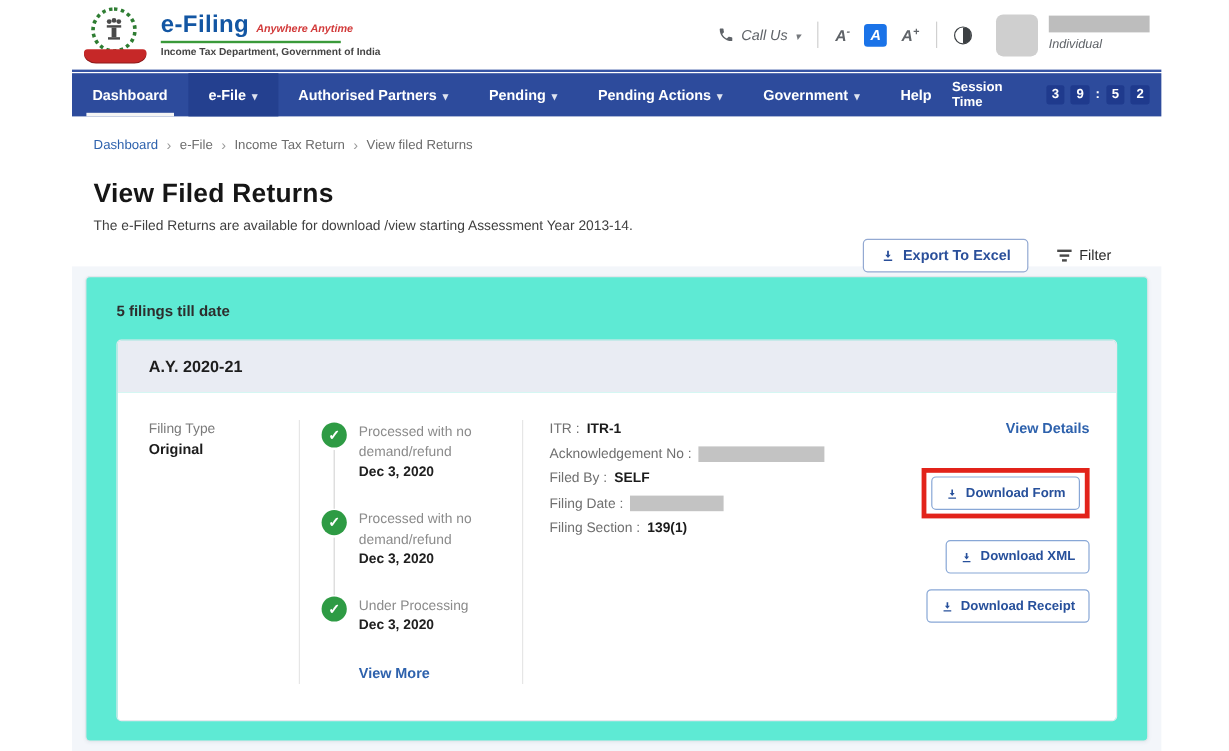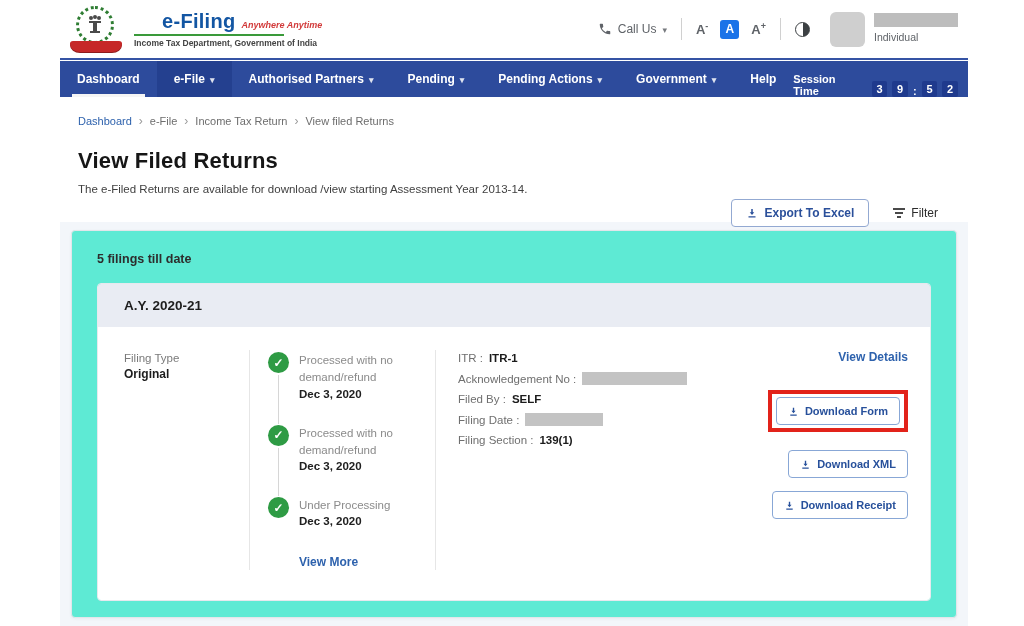--- a/index.html
+++ b/index.html
@@ -5,58 +5,58 @@
   * { margin:0; padding:0; box-sizing:border-box; }
   html,body { width:1024px; height:626px; background:#fff; font-family:"Liberation Sans", sans-serif; }
   .page { position:relative; width:908px; height:626px; margin-left:60px; background:#fff; overflow:hidden; }
 
   
   .topbar { height:60px; display:flex; align-items:center; justify-content:space-between; padding:0 10px 0 12px; border-bottom:2px solid #3553a4; background:#fff; }
   .brand { display:flex; align-items:center; gap:12px; }
   .emblem { position:relative; width:50px; height:50px; flex-shrink:0; }
   .emblem-circle { position:absolute; left:4px; top:2px; width:38px; height:38px; border-radius:50%; border:3px dotted #2e7d32; background:#fff; display:flex; align-items:center; justify-content:center; }
   .emblem-ribbon { position:absolute; left:-2px; bottom:2px; width:52px; height:11px; background:#c62828; border-radius:3px 3px 10px 10px / 3px 3px 8px 8px; box-shadow:0 1px 0 #8e1b1b; }
-  .brand-text .brand-row { display:flex; align-items:baseline; gap:6px;margin-left:28px; }
+  .brand-text .brand-row { display:flex; align-items:baseline; gap:6px; }
   .brand-name { font-size:20px; font-weight:700; color:#1356a3; letter-spacing:.3px; }
   .brand-tagline { font-size:9px; font-style:italic; color:#d23a3a; font-weight:700; }
   .brand-underline { height:2px; background:#3a9a3a; margin:1px 0 2px; width:150px; }
   .brand-dept { font-size:8.5px; font-weight:700; color:#444; }
 
-  .top-controls { display:flex; align-items:center; gap:14px; }
+  .top-controls { display:flex; align-items:center; gap:14px;font-style:italic; }
   .callus { display:flex; align-items:center; gap:6px; font-size:12px; color:#5f6368; cursor:pointer; }
   .vdiv { width:1px; height:22px; background:#d0d0d0; }
   .font-controls { display:flex; align-items:center; gap:12px; }
   .font-btn { font-size:13px; color:#5f6368; font-weight:700; cursor:pointer; }
   .font-btn sup { font-size:9px; }
   .font-btn.active { background:#1a73e8; color:#fff; width:19px; height:19px; border-radius:3px; display:flex; align-items:center; justify-content:center; font-size:12px; }
   .contrast { width:15px; height:15px; border-radius:50%; border:1.5px solid #3c4043; background:linear-gradient(90deg,#ffffff 50%, #3c4043 50%); cursor:pointer; }
   .userbox { display:flex; align-items:flex-start; gap:9px; margin-left:6px; }
   .avatar { width:35px; height:35px; border-radius:6px; background:#cfcfcf; }
   .user-name-bar { width:84px; height:14px; background:#bdbdbd; margin-top:1px; }
   .user-type { font-size:10.5px; color:#5f6368; margin-top:4px; }
 
   
   .navbar { height:36px; background:#2d4b9c; display:flex; align-items:stretch; color:#fff; margin-top:1px; }
   .nav-item { display:flex; align-items:center; gap:5px; padding:0 17px; font-size:12px; font-weight:700; position:relative; cursor:pointer; white-space:nowrap; }
   .nav-item.active::after { content:""; position:absolute; left:12px; right:12px; bottom:0; height:3px; background:#f5f5f5; }
   .nav-item.open { background:#24408f; }
   .nav-caret { font-size:9px; opacity:.85; transform:translateY(1px); }
-  .nav-session { margin-left:auto; display:flex; align-items:flex-end; gap:5px; padding-right:10px; font-size:11px; font-weight:700; }
+  .nav-session { margin-left:auto; display:flex; align-items:center; gap:5px; padding-right:10px; font-size:11px; font-weight:700; }
   .session-label { margin-right:4px; }
   .digit { width:16px; height:16px; background:#1f3a8d; border-radius:2px; display:flex; align-items:center; justify-content:center; font-size:11px; font-weight:700; }
   .dcolon { font-weight:700; }
 
   
   .breadcrumb { padding:17px 18px 0; font-size:11px; color:#6d6d6d; display:flex; align-items:center; gap:7px; }
   .crumb-link { color:#2e62ad; cursor:pointer; }
   .crumb-sep { color:#9a9a9a; font-size:12px; }
   .page-title { font-size:22px; font-weight:700; color:#161616; margin:20px 18px 9px; letter-spacing:.2px; }
   .page-sub { margin:0 18px; font-size:11.5px; color:#3f3f3f; }
 
-  .actions { position:absolute; top:199px; right:30px; display:flex; align-items:center; gap:24px; }
+  .actions { position:absolute; top:199px; right:42px; display:flex; align-items:center; gap:24px; }
   .btn-excel { display:flex; align-items:center; gap:7px; border:1px solid #93a9d2; border-radius:4px; background:#fff; color:#2a4f9a; font-size:12px; font-weight:700; padding:6px 14px; cursor:pointer; }
   .filter { display:flex; align-items:center; gap:6px; font-size:12px; color:#2b2b2b; cursor:pointer; }
   .filter-icon { display:inline-flex; flex-direction:column; gap:2.5px; align-items:center; }
   .filter-icon i { display:block; height:1.6px; background:#4a4a4a; }
   .filter-icon i:nth-child(1){ width:12px; } .filter-icon i:nth-child(2){ width:8px; } .filter-icon i:nth-child(3){ width:4px; }
 
   
   .section { margin-top:27px; background:#f3f6fa; padding:8px 11px 10px; }
   .outer-card { background:#5eead4; border:1px solid #e3e6ea; border-radius:4px; box-shadow:0 1px 3px rgba(40,60,100,.06); padding:21px 25px 16px; min-height:347px; }
   .filings-count { font-size:12.5px; font-weight:700; color:#2d2d2d; }

